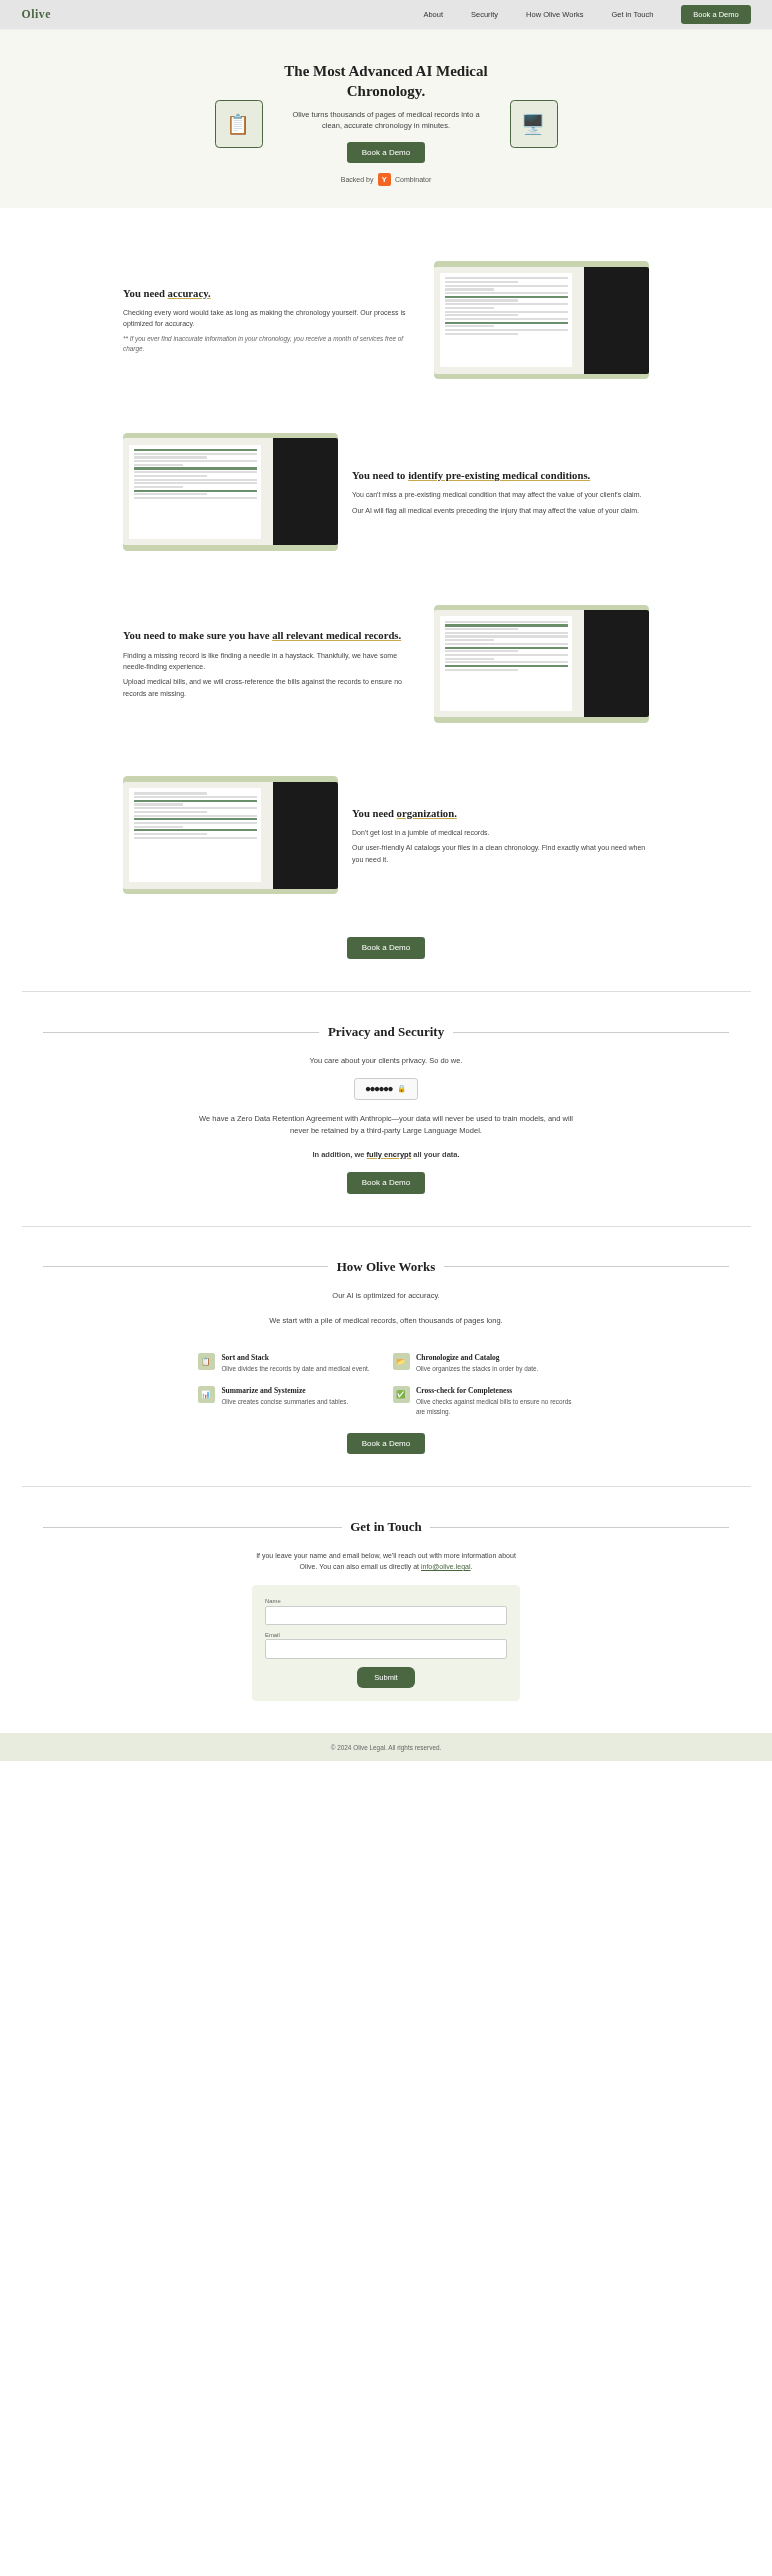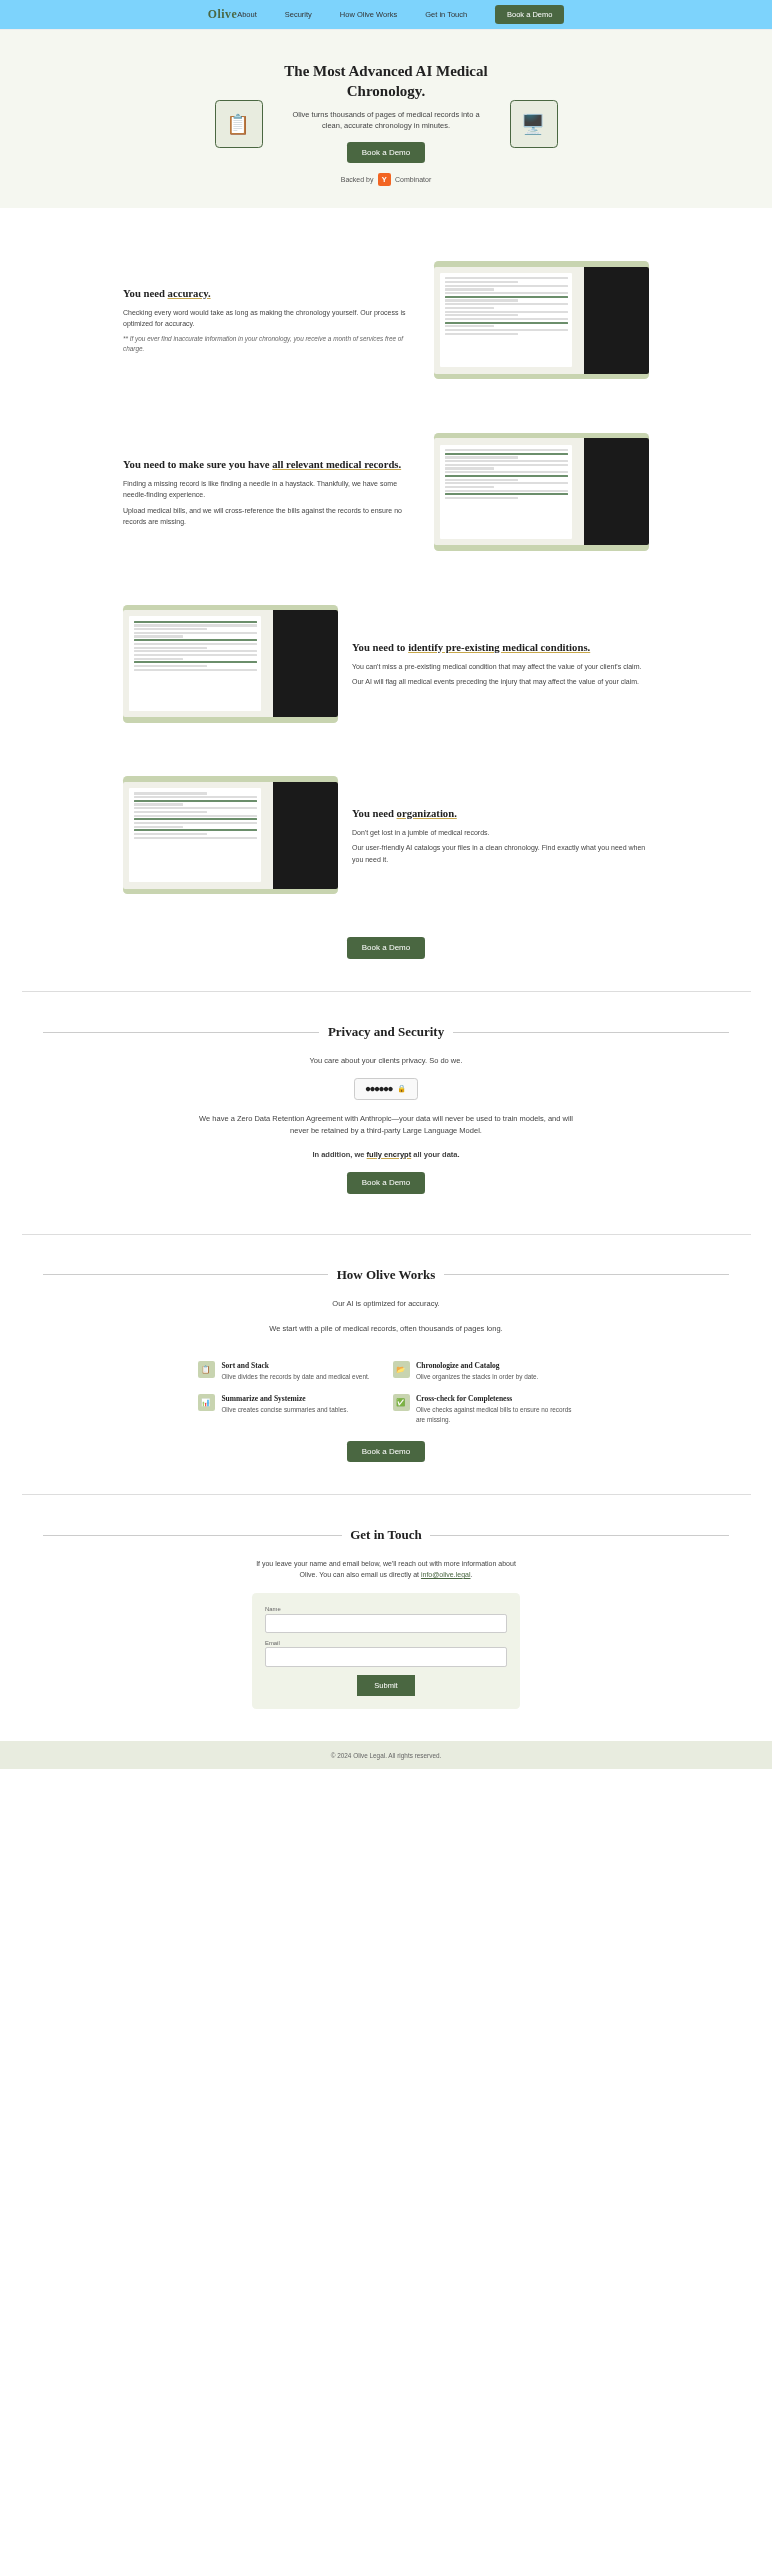--- a/index.html
+++ b/index.html
@@ -1,21 +1,21 @@
 <!DOCTYPE html>
 <html style="font-size:8.6px"><head>
   <meta charset="utf-8">
   <style>
     * { box-sizing: border-box; margin: 0; padding: 0; }
     body { font-family: Georgia, 'Times New Roman', serif; color: #222; background: #fff; }
 
     
     nav {
-      display: flex; align-items: center; justify-content: center;
-      padding: 0 21.5px; height: 30px; background: #7dd3fc;
+      display: flex; align-items: center; justify-content: space-between;
+      padding: 0 21.5px; height: 30px; background: #e5e5e5;
       border-bottom: 0.5px solid #eee; position: sticky; top: 0; z-index: 100;
     }
     .nav-logo { font-size: 11.8px; font-weight: 700; color: #4a6741; letter-spacing: 0.5px; }
     .nav-links { display: flex; align-items: center; gap: 28px; }
     .nav-links a { text-decoration: none; color: #333; font-size: 7.5px; font-family: Arial, sans-serif; }
     .nav-cta {
       background: #4a6741; color: #fff; border: none; padding: 5.4px 11.8px;
       border-radius: 3.2px; font-size: 7.5px; cursor: pointer; font-family: Arial, sans-serif;
     }
 
@@ -84,21 +84,21 @@
     .doc-line { height: 2.1px; background: #ddd; margin-bottom: 1.6px; border-radius: 0.5px; }
     .doc-line.short { width: 60%; }
     .doc-line.shorter { width: 40%; }
     .doc-line.accent { background: #6b8e6b; }
 
     
     .center-btn { text-align: center; padding: 10.7px 0 21.5px; }
 
     
     .privacy { padding: 32px 21.5px; background: #fff; }
-    .privacy-content { max-width: 376px; margin: 8px auto; text-align: center; }
+    .privacy-content { max-width: 376px; margin: 0 auto; text-align: center; }
     .privacy-content p { font-size: 7.5px; color: #444; margin-bottom: 13px; font-family: Arial, sans-serif; }
     .lock-visual {
       display: inline-flex; align-items: center; gap: 4.3px;
       border: 0.5px solid #ccc; padding: 5.4px 10.7px; border-radius: 3.2px;
       margin-bottom: 13px; font-family: monospace; font-size: 7.5px; background: #f9f9f9;
     }
     .privacy-body { font-size: 7px; color: #444; line-height: 1.6; font-family: Arial, sans-serif; margin-bottom: 8.6px; }
     .privacy-bold { font-size: 9.7px; font-weight: 700; margin-bottom: 10.7px; }
 
     
@@ -129,21 +129,21 @@
     }
     .form-input {
       width: 100%; padding: 5.4px 7.5px; border: 0.5px solid #ccc; border-radius: 2.1px;
       font-size: 7px; font-family: Arial, sans-serif; background: #fff;
       color: #333;
     }
     .form-label { font-size: 5.9px; color: #666; text-align: left; display: block; margin-bottom: 1.1px; font-family: Arial, sans-serif; }
     .form-group { text-align: left; }
     .submit-btn {
       background: #4a6741; color: #fff; border: none; padding: 5.9px 17px;
-      border-radius: 0; font-size: 7.5px; cursor: pointer; font-family: Arial, sans-serif;
+      border-radius: 6px; font-size: 7.5px; cursor: pointer; font-family: Arial, sans-serif;
       align-self: center; margin-top: 2.1px;
     }
 
     
     footer {
       background: #e8ecdf; text-align: center; padding: 10.7px;
       font-size: 6.4px; color: #666; font-family: Arial, sans-serif;
     }
 
     .email-link { color: #4a6741; }
@@ -220,20 +220,51 @@
           <div class="doc-line"></div>
           <div class="doc-line accent"></div>
           <div class="doc-line shorter"></div>
           <div class="doc-line"></div>
           <div class="doc-line short"></div>
         </div>
       </div>
     </div>
   </div>
 
+  <div class="feature-row reverse">
+    <div class="feature-text">
+      <h2>
+        <span>You need to </span>
+        <span class="underline-accent">identify pre-existing medical conditions.</span>
+      </h2>
+      <p>You can't miss a pre-existing medical condition that may affect the value of your client's claim.</p>
+      <p>Our AI will flag all medical events preceding the injury that may affect the value of your claim.</p>
+    </div>
+    <div class="feature-img">
+      <div class="doc-mockup">
+        <div class="doc-inner">
+          <div class="doc-line accent"></div>
+          <div class="doc-line"></div>
+          <div class="doc-line short"></div>
+          <div class="doc-line"></div>
+          <div class="doc-line shorter"></div>
+          <div class="doc-line accent"></div>
+          <div class="doc-line"></div>
+          <div class="doc-line short"></div>
+          <div class="doc-line"></div>
+          <div class="doc-line"></div>
+          <div class="doc-line shorter"></div>
+          <div class="doc-line accent"></div>
+          <div class="doc-line short"></div>
+          <div class="doc-line"></div>
+        </div>
+      </div>
+    </div>
+  </div>
+
   <div class="feature-row">
     <div class="feature-text">
       <h2>
         <span>You need to make sure you have </span>
         <span class="underline-accent">all relevant medical records.</span>
       </h2>
       <p>Finding a missing record is like finding a needle in a haystack. Thankfully, we have some needle-finding experience.</p>
       <p>Upload medical bills, and we will cross-reference the bills against the records to ensure no records are missing.</p>
     </div>
     <div class="feature-img">
@@ -246,51 +277,20 @@
           <div class="doc-line"></div>
           <div class="doc-line shorter"></div>
           <div class="doc-line"></div>
           <div class="doc-line accent"></div>
           <div class="doc-line short"></div>
           <div class="doc-line"></div>
           <div class="doc-line shorter"></div>
           <div class="doc-line"></div>
           <div class="doc-line accent"></div>
           <div class="doc-line short"></div>
-        </div>
-      </div>
-    </div>
-  </div>
-
-  <div class="feature-row reverse">
-    <div class="feature-text">
-      <h2>
-        <span>You need to </span>
-        <span class="underline-accent">identify pre-existing medical conditions.</span>
-      </h2>
-      <p>You can't miss a pre-existing medical condition that may affect the value of your client's claim.</p>
-      <p>Our AI will flag all medical events preceding the injury that may affect the value of your claim.</p>
-    </div>
-    <div class="feature-img">
-      <div class="doc-mockup">
-        <div class="doc-inner">
-          <div class="doc-line accent"></div>
-          <div class="doc-line"></div>
-          <div class="doc-line short"></div>
-          <div class="doc-line"></div>
-          <div class="doc-line shorter"></div>
-          <div class="doc-line accent"></div>
-          <div class="doc-line"></div>
-          <div class="doc-line short"></div>
-          <div class="doc-line"></div>
-          <div class="doc-line"></div>
-          <div class="doc-line shorter"></div>
-          <div class="doc-line accent"></div>
-          <div class="doc-line short"></div>
-          <div class="doc-line"></div>
         </div>
       </div>
     </div>
   </div>
 
   <div class="feature-row reverse">
     <div class="feature-text">
       <h2>
         <span>You need </span>
         <span class="underline-accent">organization.</span>

